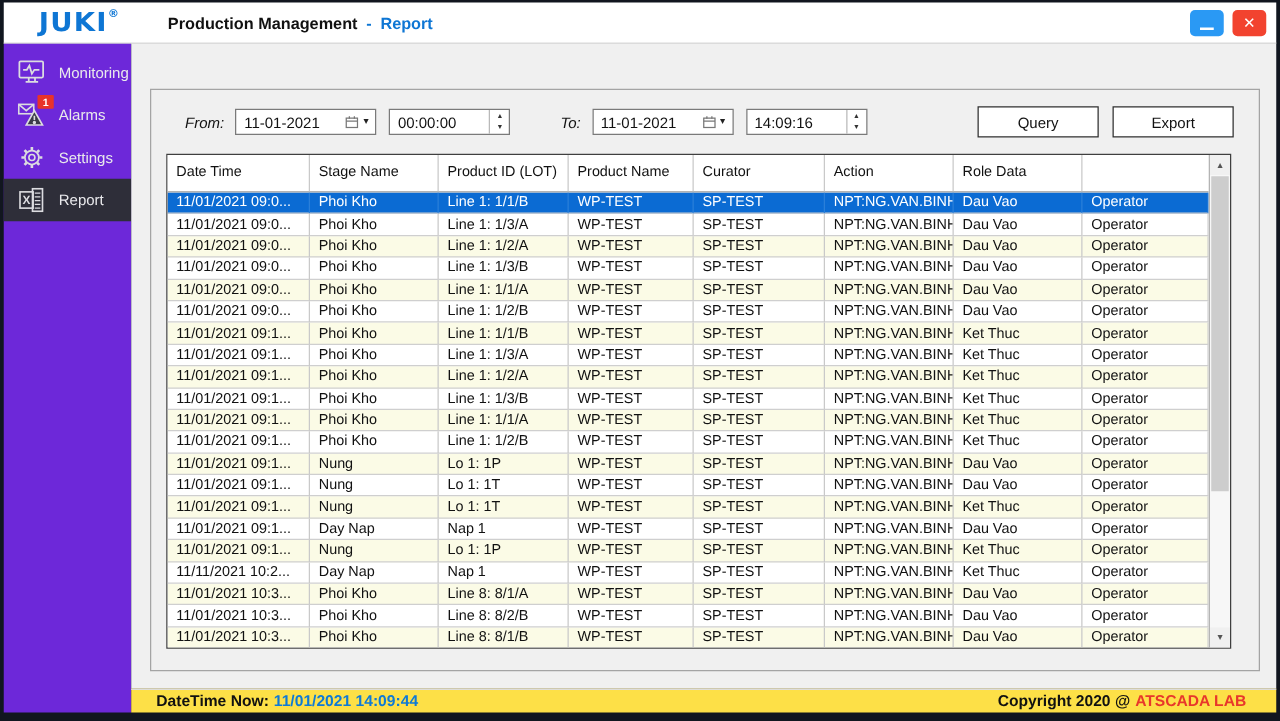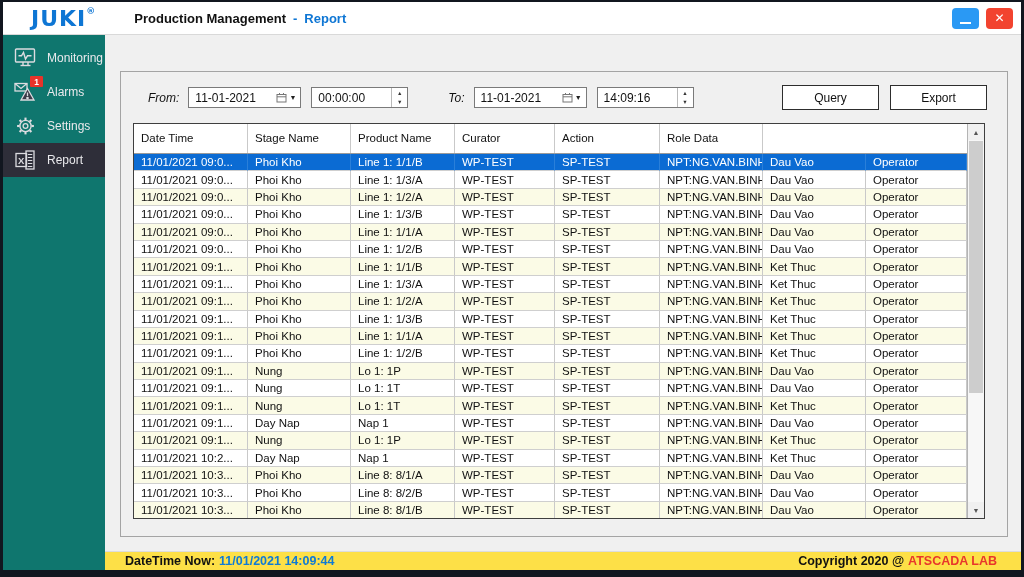--- a/index.html
+++ b/index.html
@@ -16,21 +16,21 @@
   .t-main{font-weight:bold;color:#111;}
   .t-sep{font-weight:bold;color:#0e76d4;}
   .t-sub{font-weight:bold;color:#0e76d4;}
   .winbtns{margin-left:auto;margin-right:8px;display:flex;gap:7px;align-items:center;}
   .btn-min{width:27px;height:21px;background:#2a99f4;border-radius:4px;position:relative;cursor:pointer;}
   .btn-min .minbar{position:absolute;left:8px;right:8px;bottom:5px;height:2px;background:#fff;}
   .btn-close{width:27px;height:21px;background:#f2432f;border-radius:4px;color:#fff;
     font-size:12px;font-weight:bold;display:flex;align-items:center;justify-content:center;cursor:pointer;}
 
   
-  .sidebar{position:absolute;top:35px;left:3px;width:102px;bottom:7px;background:#0f766e;padding-top:6px;box-sizing:border-box;}
+  .sidebar{position:absolute;top:35px;left:3px;width:102px;bottom:7px;background:#6d28d9;padding-top:6px;box-sizing:border-box;}
   .side-item{height:34px;display:flex;align-items:center;padding-left:9px;cursor:pointer;}
   .side-item.active{background:#2e2e39;}
   .side-icon{width:26px;height:24px;position:relative;display:flex;align-items:center;justify-content:center;}
   .side-label{margin-left:9px;font-size:12px;color:#e9e9ec;}
   .badge{position:absolute;top:-4px;right:-5px;min-width:11px;height:11px;background:#e8332a;color:#fff;
     font-size:8.5px;font-weight:bold;display:flex;align-items:center;justify-content:center;
     border-radius:1px;padding:0 1px;}
 
   
   .main{position:absolute;top:35px;left:105px;right:3px;bottom:26px;background:#f0f0f0;}
@@ -214,20 +214,21 @@
             </span>
         </div>
         <button class="qbtn first">Query</button>
         <button class="qbtn">Export</button>
       </div>
 
       <div class="table">
         <div class="thead" id="thead">
             <div class="th">Date Time</div>
             <div class="th">Stage Name</div>
+            <div class="th">Product ID (LOT)</div>
             <div class="th">Product Name</div>
             <div class="th">Curator</div>
             <div class="th">Action</div>
             <div class="th">Role Data</div>
           </div>
         <div class="tbody" id="tbody">
             <div class="trow sel">
               <div class="td">11/01/2021 09:0...</div>
               <div class="td">Phoi Kho</div>
               <div class="td">Line 1: 1/1/B</div>
@@ -391,21 +392,21 @@
               <div class="td">11/01/2021 09:1...</div>
               <div class="td">Nung</div>
               <div class="td">Lo 1: 1P</div>
               <div class="td">WP-TEST</div>
               <div class="td">SP-TEST</div>
               <div class="td">NPT:NG.VAN.BINH</div>
               <div class="td">Ket Thuc</div>
               <div class="td">Operator</div>
             </div>
             <div class="trow">
-              <div class="td">11/01/2021 10:2...</div>
+              <div class="td">11/11/2021 10:2...</div>
               <div class="td">Day Nap</div>
               <div class="td">Nap 1</div>
               <div class="td">WP-TEST</div>
               <div class="td">SP-TEST</div>
               <div class="td">NPT:NG.VAN.BINH</div>
               <div class="td">Ket Thuc</div>
               <div class="td">Operator</div>
             </div>
             <div class="trow alt">
               <div class="td">11/01/2021 10:3...</div>

